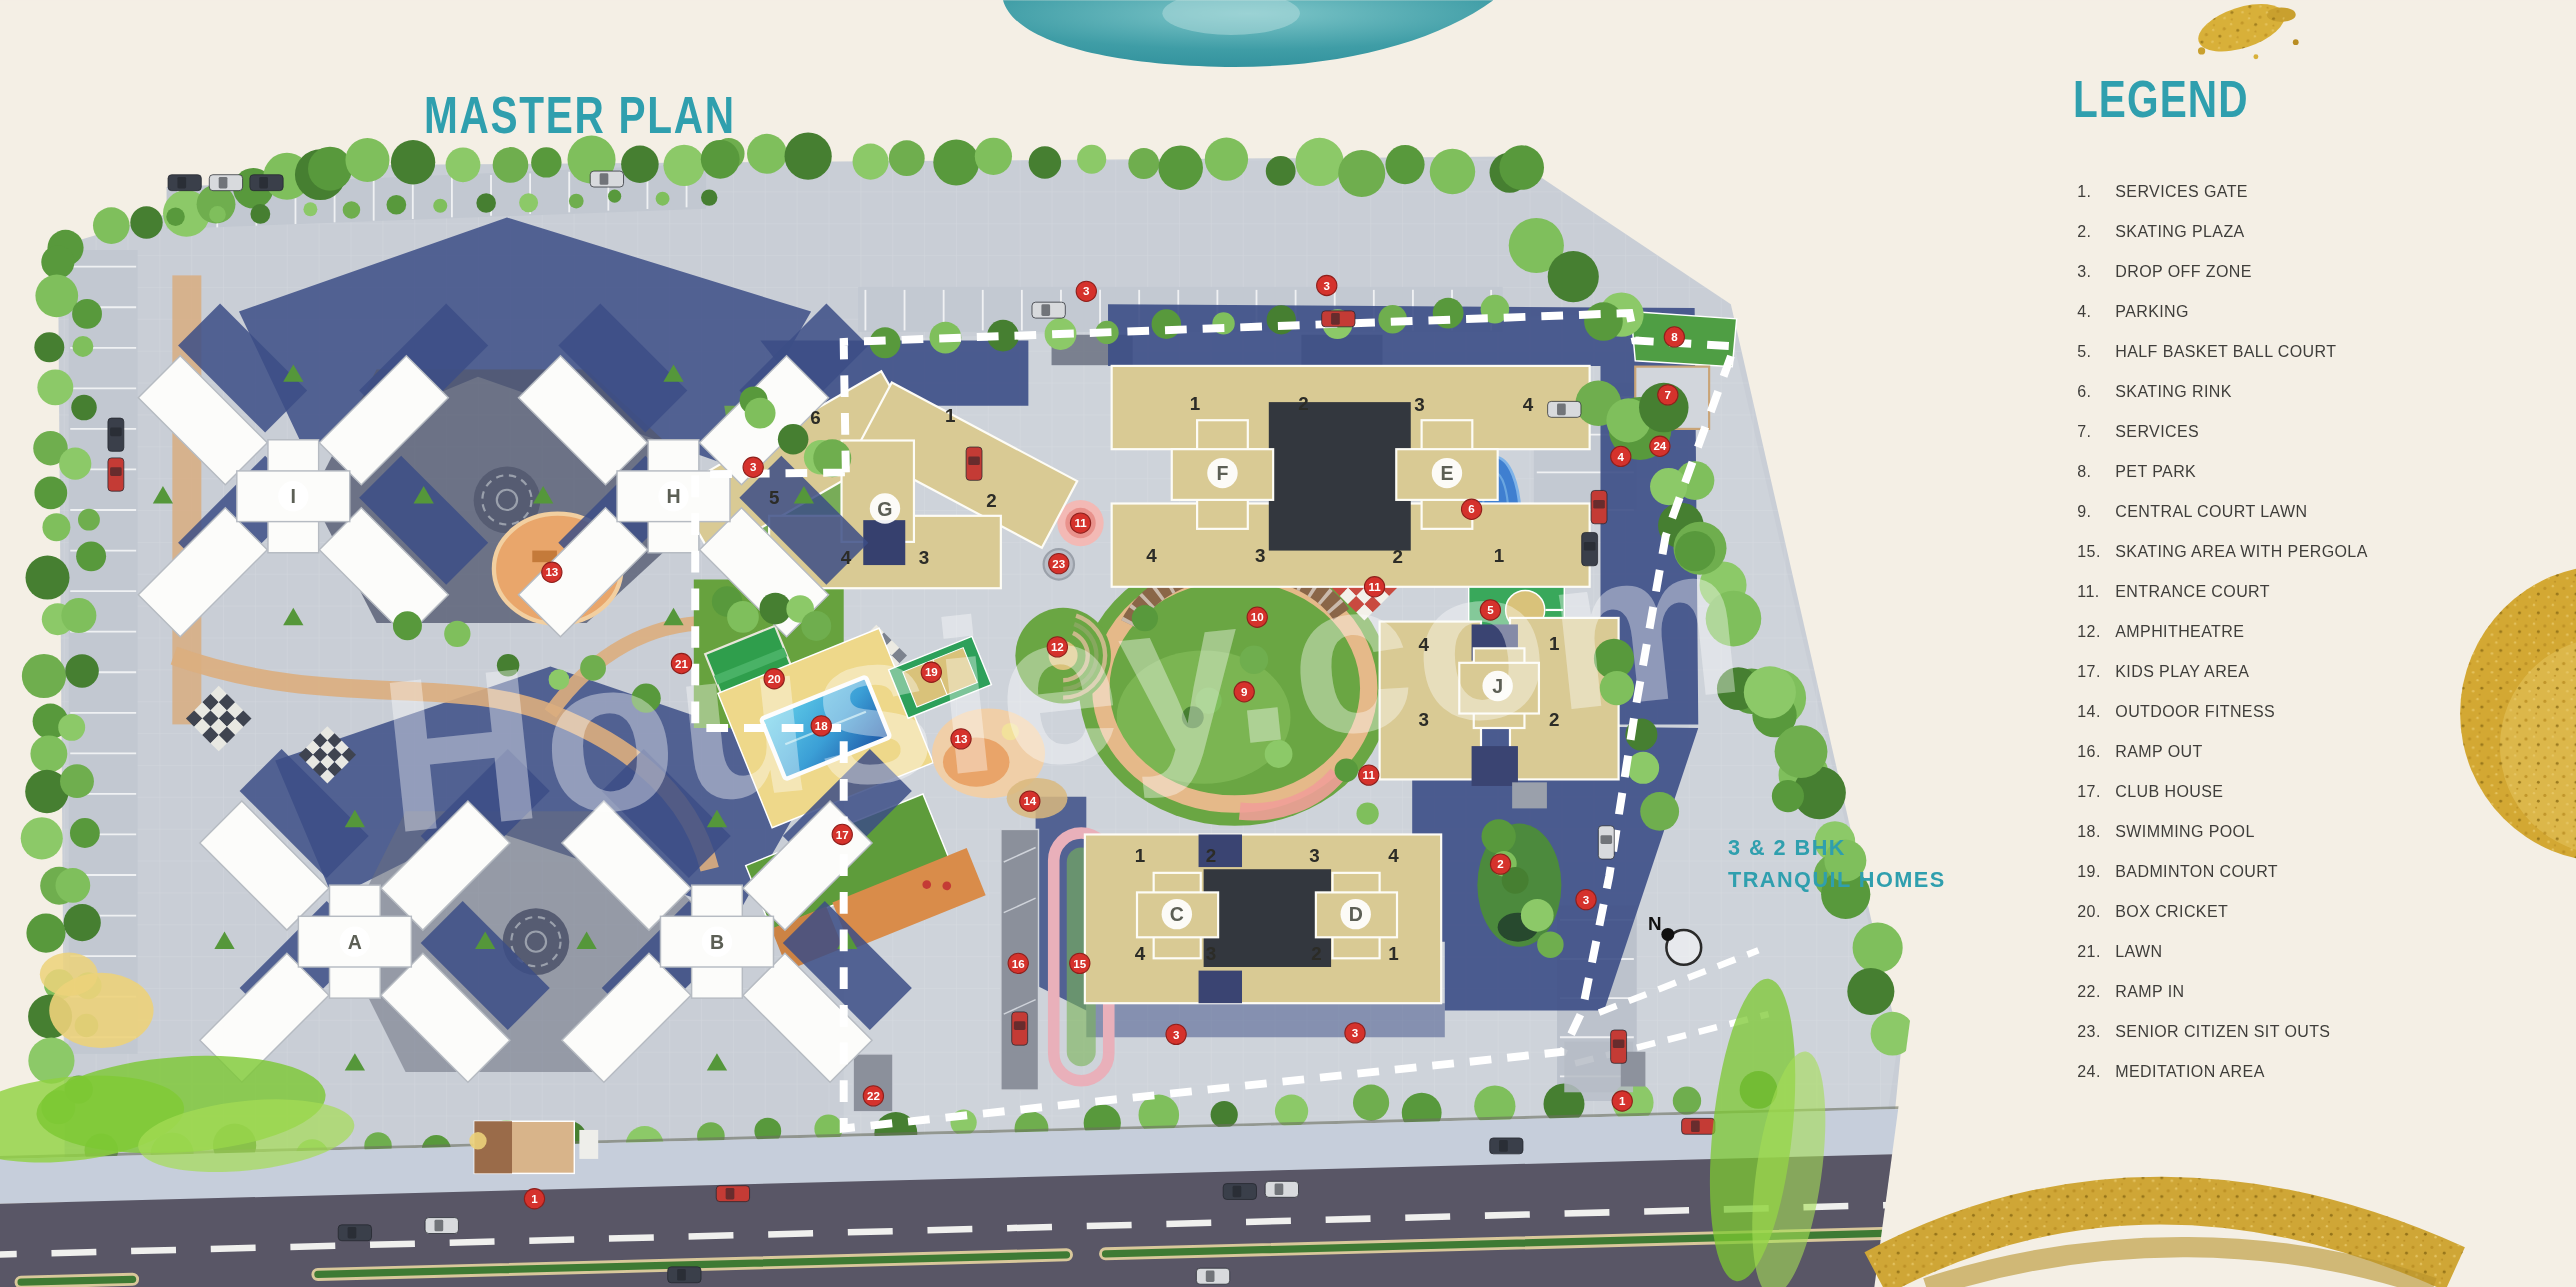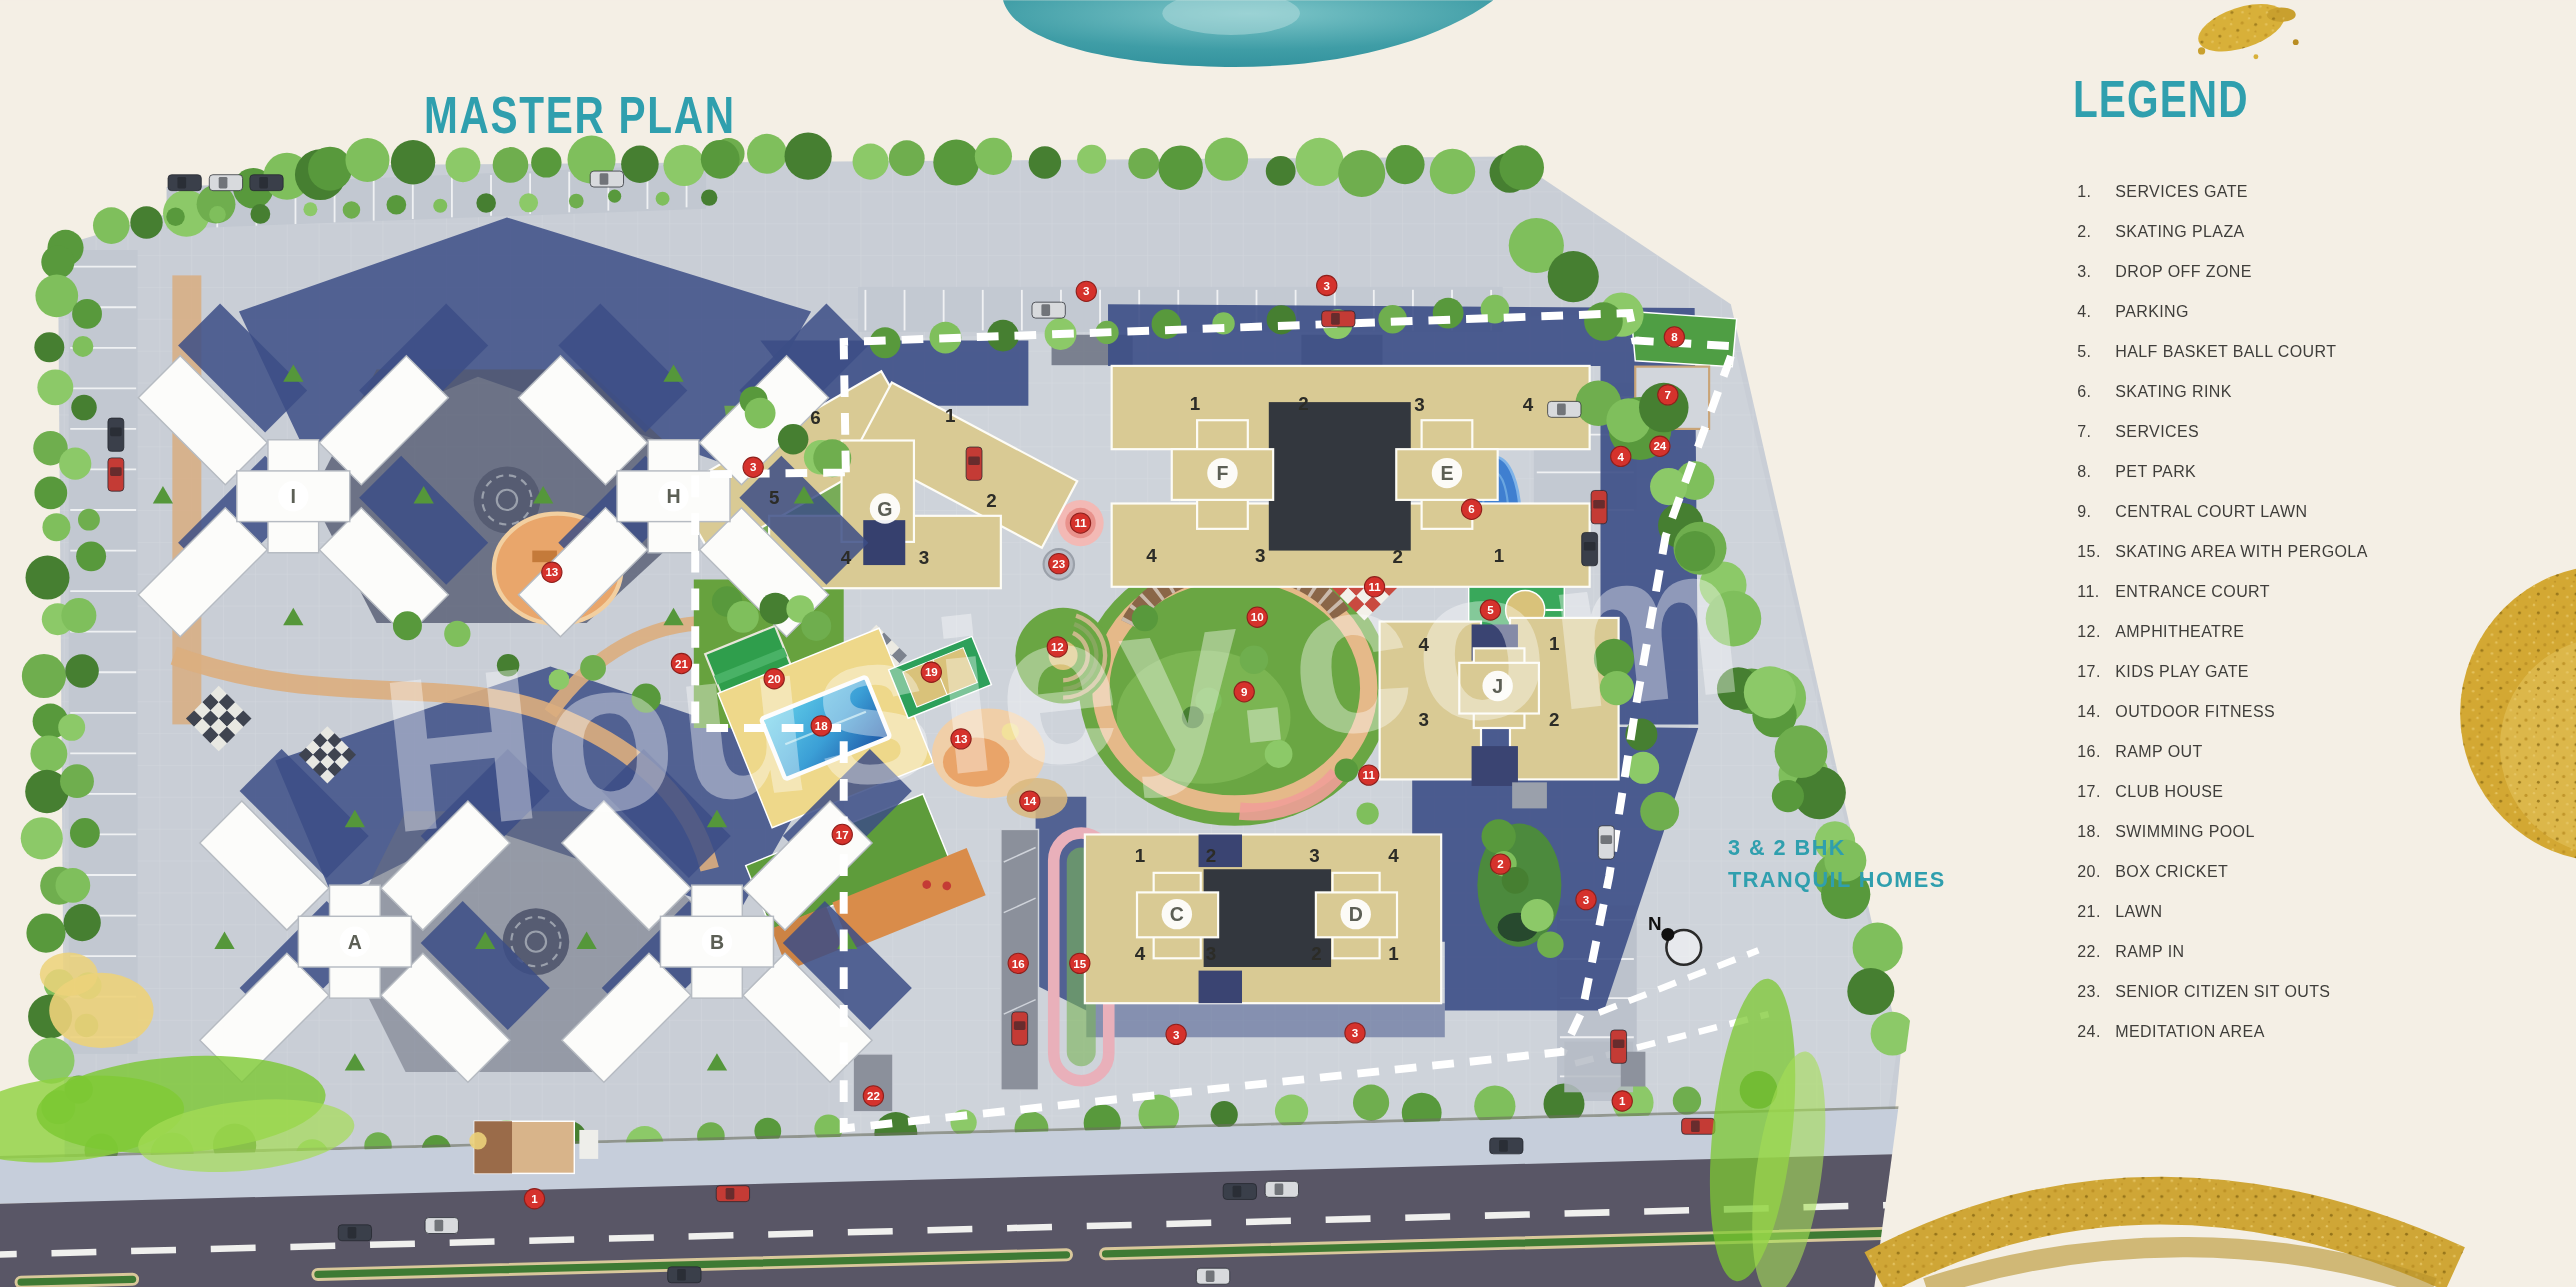--- a/index.html
+++ b/index.html
@@ -1088,39 +1088,43 @@
     <li>
           <span class="num">11.</span>
           <span class="lab">ENTRANCE COURT</span>
         </li>
     <li>
           <span class="num">12.</span>
           <span class="lab">AMPHITHEATRE</span>
         </li>
     <li>
           <span class="num">17.</span>
-          <span class="lab">KIDS PLAY GATE</span>
+          <span class="lab">KIDS PLAY AREA</span>
         </li>
     <li>
           <span class="num">14.</span>
           <span class="lab">OUTDOOR FITNESS</span>
         </li>
     <li>
           <span class="num">16.</span>
           <span class="lab">RAMP OUT</span>
         </li>
     <li>
           <span class="num">17.</span>
           <span class="lab">CLUB HOUSE</span>
         </li>
     <li>
           <span class="num">18.</span>
           <span class="lab">SWIMMING POOL</span>
         </li>
     <li>
+          <span class="num">19.</span>
+          <span class="lab">BADMINTON COURT</span>
+        </li>
+    <li>
           <span class="num">20.</span>
           <span class="lab">BOX CRICKET</span>
         </li>
     <li>
           <span class="num">21.</span>
           <span class="lab">LAWN</span>
         </li>
     <li>
           <span class="num">22.</span>
           <span class="lab">RAMP IN</span>

